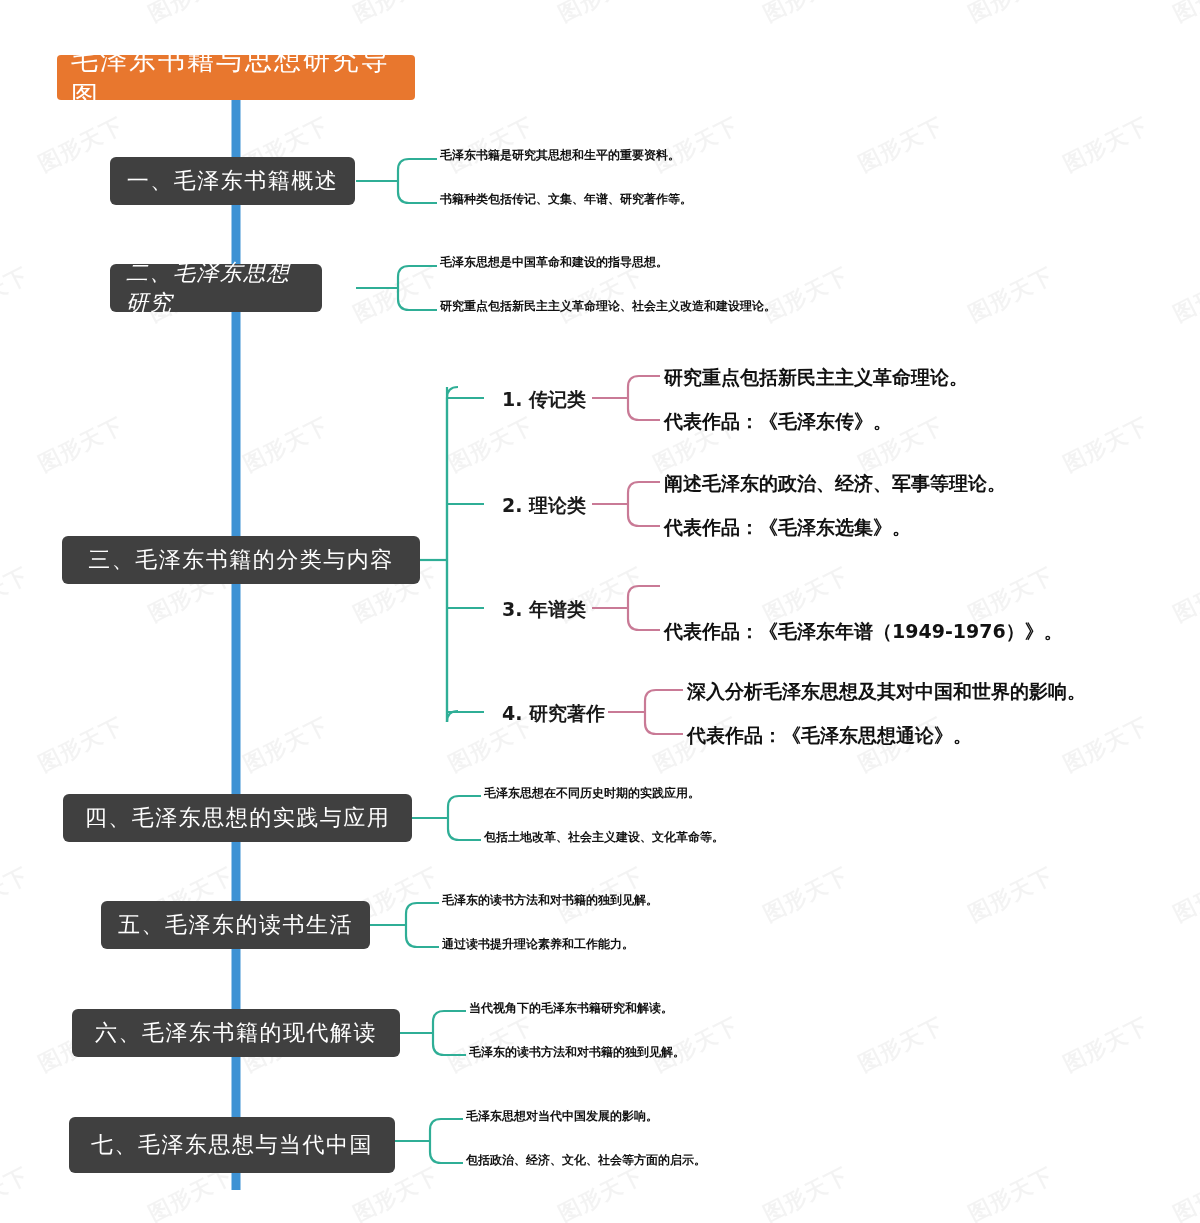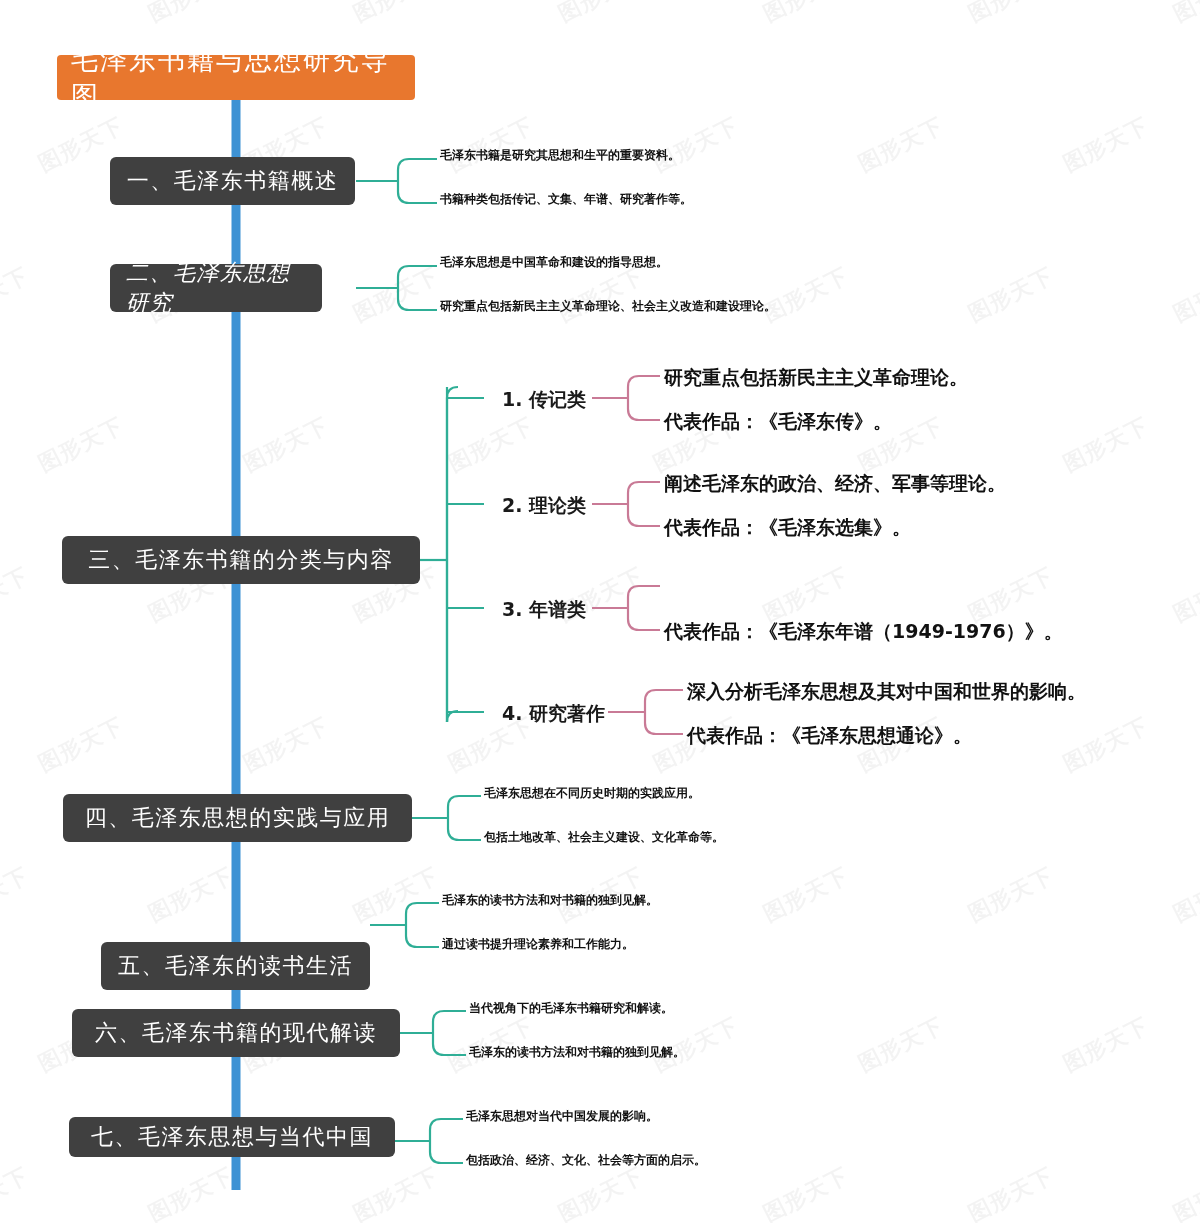--- a/index.html
+++ b/index.html
@@ -264,31 +264,31 @@
   <div class="sub-label" style="left:490px; top:701px;">4. 研究著作</div>
   <div class="leaf-text lvl3" style="left:687px; top:679px;">深入分析毛泽东思想及其对中国和世界的影响。</div>
   <div class="leaf-text lvl3" style="left:687px; top:723px;">代表作品：《毛泽东思想通论》。</div>
 
   <div class="node branch-box" style="left:63px; top:794px; width:349px; height:48px;">
     <span>四、毛泽东思想的实践与应用</span>
   </div>
   <div class="leaf-text" style="left:484px; top:785px;">毛泽东思想在不同历史时期的实践应用。</div>
   <div class="leaf-text" style="left:484px; top:829px;">包括土地改革、社会主义建设、文化革命等。</div>
 
-  <div class="node branch-box" style="left:101px; top:942px; width:269px; height:48px;">
+  <div class="node branch-box" style="left:101px; top:901px; width:269px; height:48px;">
     <span>五、毛泽东的读书生活</span>
   </div>
   <div class="leaf-text" style="left:442px; top:892px;">毛泽东的读书方法和对书籍的独到见解。</div>
   <div class="leaf-text" style="left:442px; top:936px;">通过读书提升理论素养和工作能力。</div>
 
   <div class="node branch-box" style="left:72px; top:1009px; width:328px; height:48px;">
     <span>六、毛泽东书籍的现代解读</span>
   </div>
   <div class="leaf-text" style="left:469px; top:1000px;">当代视角下的毛泽东书籍研究和解读。</div>
   <div class="leaf-text" style="left:469px; top:1044px;">毛泽东的读书方法和对书籍的独到见解。</div>
 
-  <div class="node branch-box" style="left:69px; top:1117px; width:326px; height:40px;">
+  <div class="node branch-box" style="left:69px; top:1117px; width:326px; height:56px;">
     <span>七、毛泽东思想与当代中国</span>
   </div>
   <div class="leaf-text" style="left:466px; top:1108px;">毛泽东思想对当代中国发展的影响。</div>
   <div class="leaf-text" style="left:466px; top:1152px;">包括政治、经济、文化、社会等方面的启示。</div>
 
 </div>
 
 </body></html>

